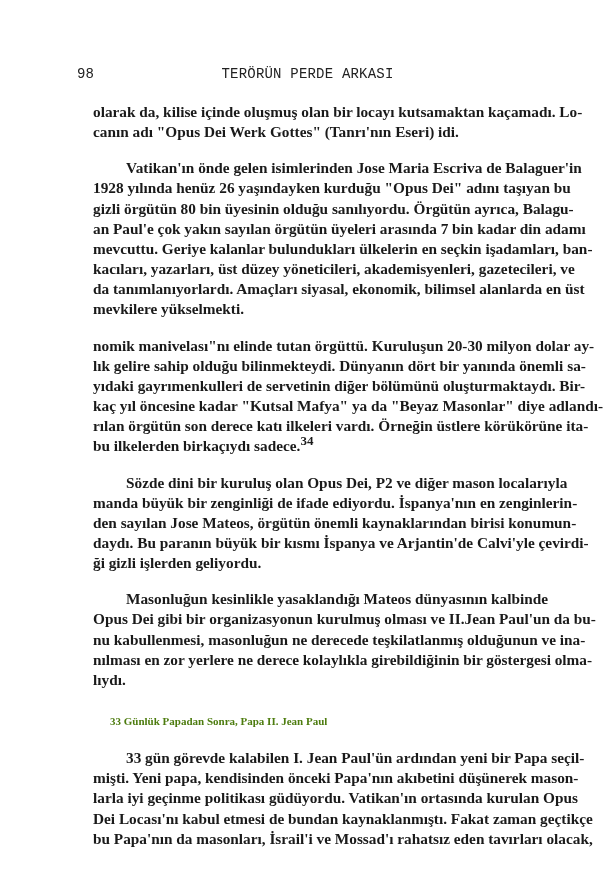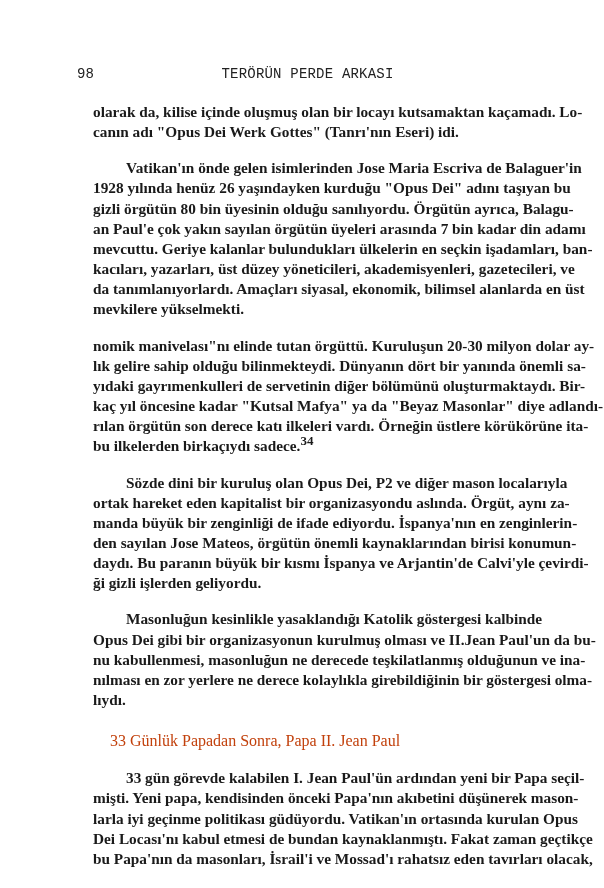--- a/index.html
+++ b/index.html
@@ -69,26 +69,26 @@
       padding-left: 33px;
     }
     .para .line { text-indent: 0; }
     sup.fn {
       font-size: 13px;
       vertical-align: 6px;
       line-height: 0;
     }
     .section-heading {
       font-family: "Liberation Serif", serif;
-      font-weight: normal;
-      font-size: 16px;
+      font-weight: bold;
+      font-size: 11px;
       line-height: 22px;
       margin: 20px 0 0 0;
       padding-left: 33px;
-      color: #c2410c;
+      color: #4d7c0f;
     }
     em { font-style: italic; }
   </style>
 </head>
 <body>
 
 <div class="page">
 
   <div class="running-head">
     <span class="page-number">98</span>
@@ -117,29 +117,28 @@
       <span class="line">nomik manivelası"nı elinde tutan örgüttü. Kuruluşun 20-30 milyon dolar ay-</span>
       <span class="line">lık gelire sahip olduğu bilinmekteydi. Dünyanın dört bir yanında önemli sa-</span>
       <span class="line">yıdaki gayrımenkulleri de servetinin diğer bölümünü oluşturmaktaydı. Bir-</span>
       <span class="line">kaç yıl öncesine kadar "Kutsal Mafya" ya da "Beyaz Masonlar" diye adlandı-</span>
       <span class="line">rılan örgütün son derece katı ilkeleri vardı. Örneğin üstlere körükörüne ita-</span>
       <span class="line last"><span>bu ilkelerden birkaçıydı sadece.</span><sup class="fn">34</sup></span>
     </p>
 
     <p class="para">
       <span class="line first-indent">Sözde dini bir kuruluş olan Opus Dei, P2 ve diğer mason localarıyla</span>
-      <span class="line">ortak hareket eden kapitalist bir organizasyondu aslında. Örgüt, aynı za-</span>
       <span class="line">manda büyük bir zenginliği de ifade ediyordu. İspanya'nın en zenginlerin-</span>
       <span class="line">den sayılan Jose Mateos, örgütün önemli kaynaklarından birisi konumun-</span>
       <span class="line">daydı. Bu paranın büyük bir kısmı İspanya ve Arjantin'de Calvi'yle çevirdi-</span>
       <span class="line last">ği gizli işlerden geliyordu.</span>
     </p>
 
     <p class="para">
-      <span class="line first-indent">Masonluğun kesinlikle yasaklandığı Katolik göstergesi kalbinde</span>
+      <span class="line first-indent">Masonluğun kesinlikle yasaklandığı Mateos dünyasının kalbinde</span>
       <span class="line">Opus Dei gibi bir organizasyonun kurulmuş olması ve II.Jean Paul'un da bu-</span>
       <span class="line">nu kabullenmesi, masonluğun ne derecede teşkilatlanmış olduğunun ve ina-</span>
       <span class="line">nılması en zor yerlere ne derece kolaylıkla girebildiğinin bir göstergesi olma-</span>
       <span class="line last">lıydı.</span>
     </p>
 
     <h2 class="section-heading">33 Günlük Papadan Sonra, Papa II. Jean Paul</h2>
 
     <p class="para">
       <span class="line first-indent">33 gün görevde kalabilen I. Jean Paul'ün ardından yeni bir Papa seçil-</span>

